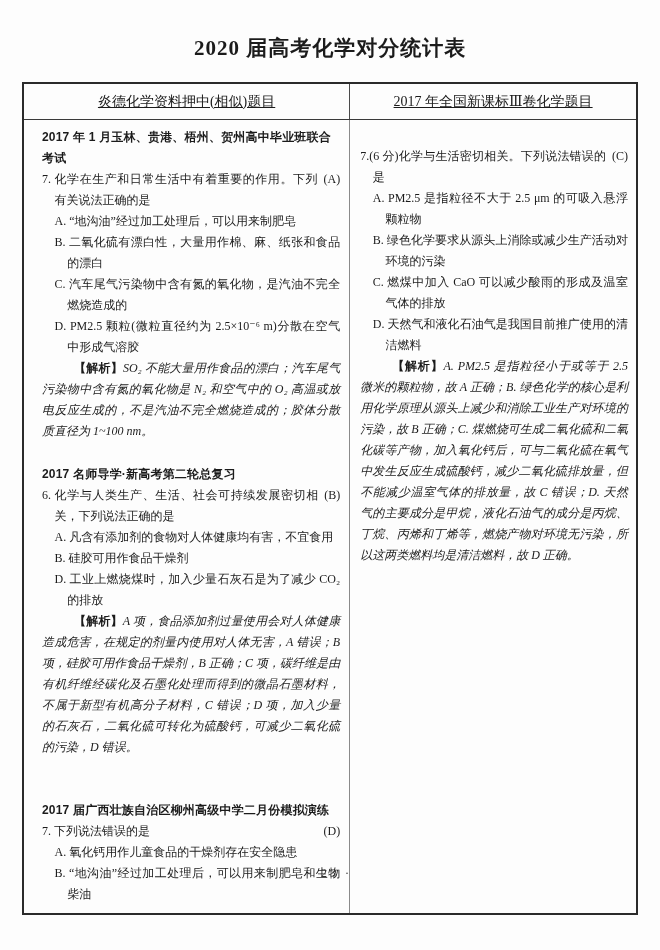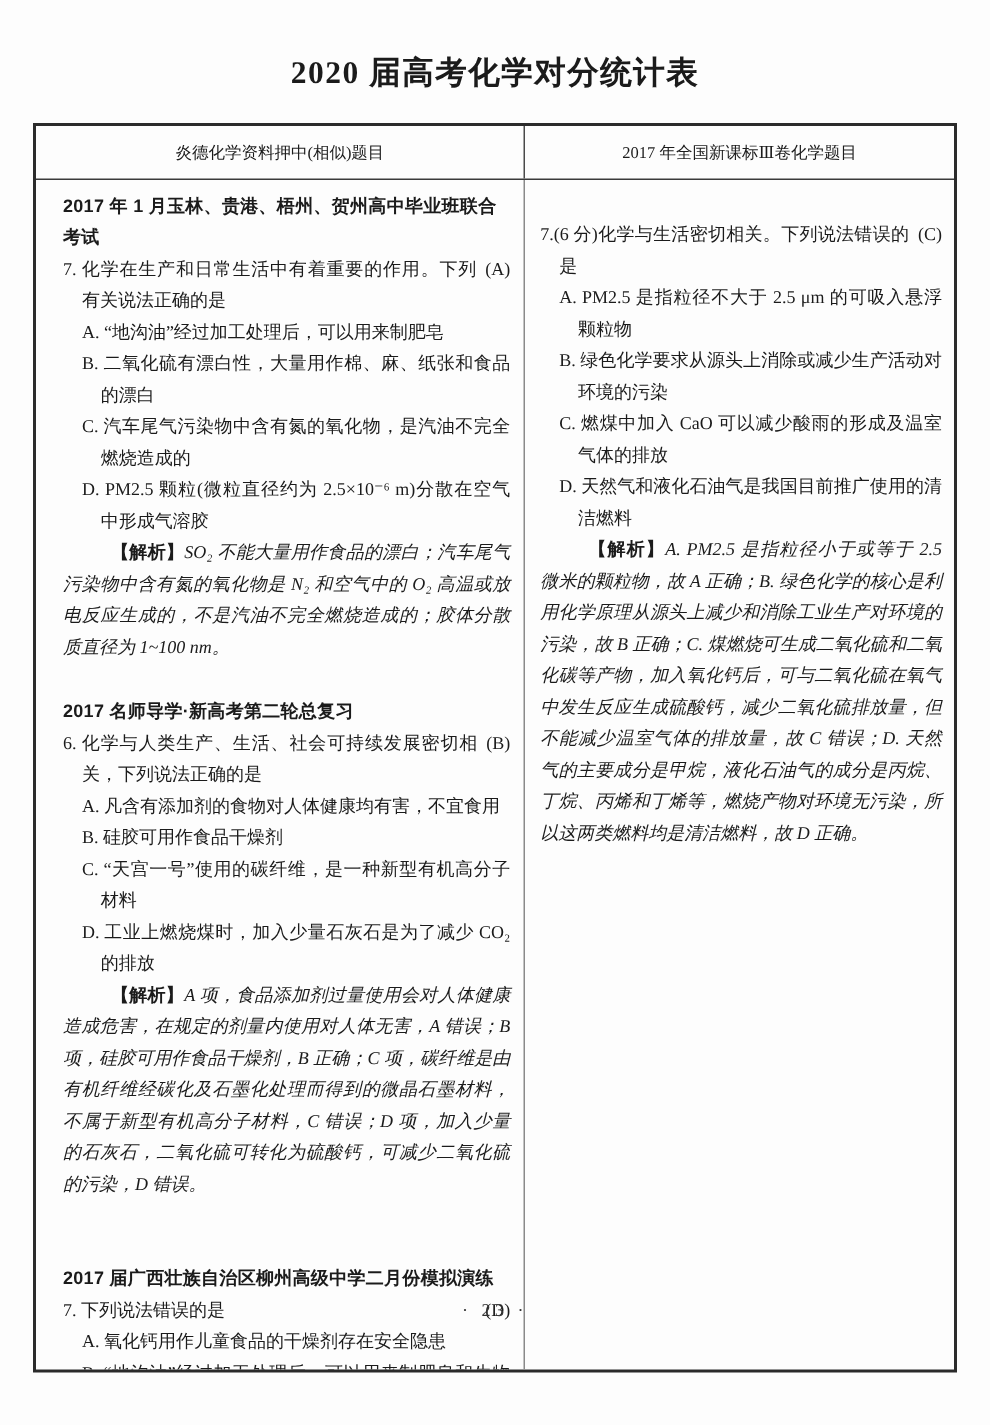--- a/index.html
+++ b/index.html
@@ -31,22 +31,23 @@
   .thead {
     display: flex;
     height: 35px;
     border-bottom: 1.5px solid #3a3a3a;
     flex: none;
   }
   .th {
     display: flex;
     align-items: center;
     justify-content: center;
-    font-size: 11px;
+    font-size: 14px;
     box-sizing: border-box;
+    text-decoration: underline;
   }
   .th-left { width: 53.3%; border-right: 1.5px solid #4a4a4a; }
   .th-right { width: 46.7%; }
   .tbody {
     display: flex;
     flex: 1 1 auto;
     min-height: 0;
   }
   .col {
     box-sizing: border-box;
@@ -126,21 +127,20 @@
         <div class="option">C. 汽车尾气污染物中含有氮的氧化物，是汽油不完全燃烧造成的</div>
         <div class="option">D. PM2.5 颗粒(微粒直径约为 2.5×10⁻⁶ m)分散在空气中形成气溶胶</div>
         <div class="analysis"><span class="analysis-label">【解析】</span><span class="analysis-text">SO₂ 不能大量用作食品的漂白；汽车尾气污染物中含有氮的氧化物是 N₂ 和空气中的 O₂ 高温或放电反应生成的，不是汽油不完全燃烧造成的；胶体分散质直径为 1~100 nm。</span></div>
       </div>
 
       <div class="section sec-gap-2">
         <div class="source">2017 名师导学·新高考第二轮总复习</div>
         <div class="stem"><span class="answer">(B)</span><span>6. 化学与人类生产、生活、社会可持续发展密切相关，下列说法正确的是</span></div>
         <div class="option">A. 凡含有添加剂的食物对人体健康均有害，不宜食用</div>
         <div class="option">B. 硅胶可用作食品干燥剂</div>
-        <div class="option">C. “天宫一号”使用的碳纤维，是一种新型有机高分子材料</div>
         <div class="option">D. 工业上燃烧煤时，加入少量石灰石是为了减少 CO₂ 的排放</div>
         <div class="analysis"><span class="analysis-label">【解析】</span><span class="analysis-text">A 项，食品添加剂过量使用会对人体健康造成危害，在规定的剂量内使用对人体无害，A 错误；B 项，硅胶可用作食品干燥剂，B 正确；C 项，碳纤维是由有机纤维经碳化及石墨化处理而得到的微晶石墨材料，不属于新型有机高分子材料，C 错误；D 项，加入少量的石灰石，二氧化硫可转化为硫酸钙，可减少二氧化硫的污染，D 错误。</span></div>
       </div>
 
       <div class="section sec-gap-3">
         <div class="source">2017 届广西壮族自治区柳州高级中学二月份模拟演练</div>
         <div class="stem"><span class="answer">(D)</span><span>7. 下列说法错误的是</span></div>
         <div class="option">A. 氧化钙用作儿童食品的干燥剂存在安全隐患</div>
         <div class="option">B. “地沟油”经过加工处理后，可以用来制肥皂和生物柴油</div>
 

